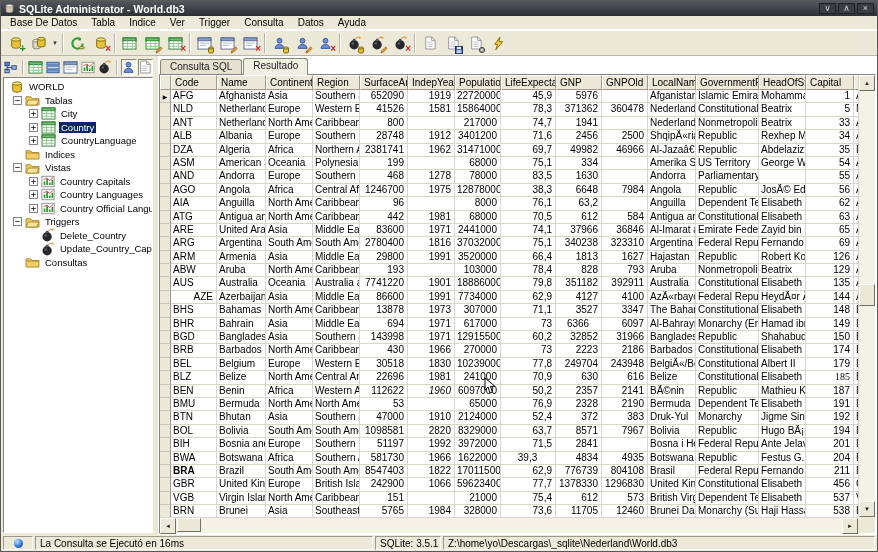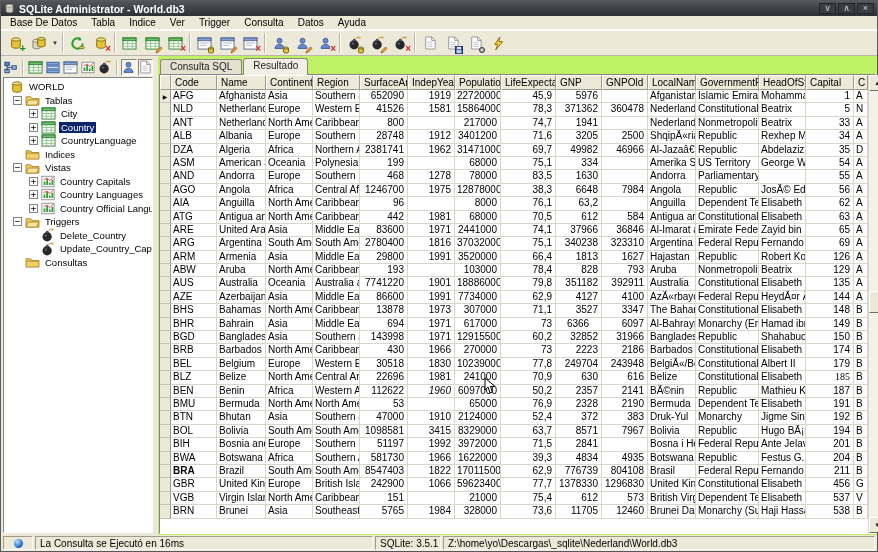--- a/index.html
+++ b/index.html
@@ -54,28 +54,28 @@
   .exp { width:9px; height:9px; flex:0 0 9px; border:1px solid #848484; background:#fff;
     display:inline-flex; align-items:center; justify-content:center;
     font-size:9px; line-height:7px; margin-right:3px; font-family:"DejaVu Sans Mono",monospace; }
   .exp-spacer { width:12px; flex:0 0 12px; }
   .tree-ico { display:flex; align-items:center; margin-right:3px; }
   .tree-label { padding:0 2px; }
   .tree-label.selected { background:#0a246a; color:#fff; }
 
   .splitter { width:3px; flex:0 0 3px; background:#ece9d8; }
 
-  .content { flex:1; min-width:0; display:flex; flex-direction:column; background:#bef264; }
+  .content { flex:1; min-width:0; display:flex; flex-direction:column; background:#ffffff; }
   .tabs { height:18px; flex:0 0 18px; display:flex; align-items:flex-end; padding-left:2px; }
   .tab { height:15px; padding:1px 9px 0 9px; margin-right:1px; background:#e4e1d0;
     border:1px solid #898775; border-bottom:none; border-radius:3px 3px 0 0; color:#222; }
   .tab.active { height:17px; background:#f2f0e4; position:relative; z-index:2; margin-bottom:-1px;
     border-color:#898775; }
 
-  .gridwrap { flex:1; min-height:0; display:flex; flex-direction:row;
+  .gridwrap { flex:1; min-height:0; display:flex; flex-direction:column;
     border:1px solid; border-color:#848484 #fff #fff #848484; background:#fff; margin:0 1px 1px 1px; }
   .grid-area { flex:1; min-height:0; display:flex; }
   .grid { flex:1; min-width:0; overflow:hidden; background:#fff; display:flex; flex-direction:column; }
   .grid-header { display:flex; height:15px; flex:0 0 15px; }
   .hcell { flex:0 0 auto; background:#ece9d8; padding:1px 2px 0 3px; white-space:nowrap; overflow:hidden;
     border-top:1px solid #fff; border-left:1px solid #fff;
     border-right:1px solid #9d9a8d; border-bottom:1px solid #9d9a8d; }
   .hcell.flex1 { flex:1 1 auto; }
   .grid-row { display:flex; height:13.4px; flex:0 0 13.4px; }
   .mcell { flex:0 0 11px; width:11px; background:#ece9d8;
@@ -657,21 +657,21 @@
               <div class="grid-row">
                 <div class="mcell"></div>
                 <div class="cell" style="flex: 0 0 46px;">ALB</div>
                 <div class="cell" style="flex: 0 0 49px;">Albania</div>
                 <div class="cell" style="flex: 0 0 47px;">Europe</div>
                 <div class="cell" style="flex: 0 0 47px;">Southern Eu</div>
                 <div class="cell num" style="flex: 0 0 48px;">28748</div>
                 <div class="cell num" style="flex: 0 0 47px;">1912</div>
                 <div class="cell num" style="flex: 0 0 46px;">3401200</div>
                 <div class="cell num" style="flex: 0 0 55px;">71,6</div>
-                <div class="cell num" style="flex: 0 0 46px;">3205</div>
+                <div class="cell num" style="flex: 0 0 46px;">2456</div>
                 <div class="cell num" style="flex: 0 0 46px;">2500</div>
                 <div class="cell" style="flex: 0 0 48px;">ShqipÃ«ria</div>
                 <div class="cell" style="flex: 0 0 63px;">Republic</div>
                 <div class="cell" style="flex: 0 0 47px;">Rexhep Mejd</div>
                 <div class="cell num" style="flex: 0 0 48px;">34</div>
                 <div class="cell flex1" style="flex: 1 1 auto;">A</div>
               </div>
               <div class="grid-row">
                 <div class="mcell"></div>
                 <div class="cell" style="flex: 0 0 46px;">DZA</div>
@@ -865,21 +865,21 @@
                 <div class="cell num" style="flex: 0 0 46px;">351182</div>
                 <div class="cell num" style="flex: 0 0 46px;">392911</div>
                 <div class="cell" style="flex: 0 0 48px;">Australia</div>
                 <div class="cell" style="flex: 0 0 63px;">Constitutional Mo</div>
                 <div class="cell" style="flex: 0 0 47px;">Elisabeth II</div>
                 <div class="cell num" style="flex: 0 0 48px;">135</div>
                 <div class="cell flex1" style="flex: 1 1 auto;">A</div>
               </div>
               <div class="grid-row">
                 <div class="mcell"></div>
-                <div class="cell" style="flex: 0 0 46px;">AZE</div>
+                <div class="cell" style="flex: 0 0 46px; text-align: right;">AZE</div>
                 <div class="cell" style="flex: 0 0 49px;">Azerbaijan</div>
                 <div class="cell" style="flex: 0 0 47px;">Asia</div>
                 <div class="cell" style="flex: 0 0 47px;">Middle East</div>
                 <div class="cell num" style="flex: 0 0 48px;">86600</div>
                 <div class="cell num" style="flex: 0 0 47px;">1991</div>
                 <div class="cell num" style="flex: 0 0 46px;">7734000</div>
                 <div class="cell num" style="flex: 0 0 55px;">62,9</div>
                 <div class="cell num" style="flex: 0 0 46px;">4127</div>
                 <div class="cell num" style="flex: 0 0 46px;">4100</div>
                 <div class="cell" style="flex: 0 0 48px;">AzÃ«rbaycan</div>
@@ -1050,21 +1050,21 @@
                 <div class="cell num" style="flex: 0 0 48px;">192</div>
                 <div class="cell flex1" style="flex: 1 1 auto;">B</div>
               </div>
               <div class="grid-row">
                 <div class="mcell"></div>
                 <div class="cell" style="flex: 0 0 46px;">BOL</div>
                 <div class="cell" style="flex: 0 0 49px;">Bolivia</div>
                 <div class="cell" style="flex: 0 0 47px;">South Ameri</div>
                 <div class="cell" style="flex: 0 0 47px;">South Ameri</div>
                 <div class="cell num" style="flex: 0 0 48px;">1098581</div>
-                <div class="cell num" style="flex: 0 0 47px;">3415</div>
+                <div class="cell num" style="flex: 0 0 47px;">2820</div>
                 <div class="cell num" style="flex: 0 0 46px;">8329000</div>
                 <div class="cell num" style="flex: 0 0 55px;">63,7</div>
                 <div class="cell num" style="flex: 0 0 46px;">8571</div>
                 <div class="cell num" style="flex: 0 0 46px;">7967</div>
                 <div class="cell" style="flex: 0 0 48px;">Bolivia</div>
                 <div class="cell" style="flex: 0 0 63px;">Republic</div>
                 <div class="cell" style="flex: 0 0 47px;">Hugo BÃ¡nze</div>
                 <div class="cell num" style="flex: 0 0 48px;">194</div>
                 <div class="cell flex1" style="flex: 1 1 auto;">B</div>
               </div>
@@ -1088,21 +1088,21 @@
               </div>
               <div class="grid-row">
                 <div class="mcell"></div>
                 <div class="cell" style="flex: 0 0 46px;">BWA</div>
                 <div class="cell" style="flex: 0 0 49px;">Botswana</div>
                 <div class="cell" style="flex: 0 0 47px;">Africa</div>
                 <div class="cell" style="flex: 0 0 47px;">Southern Afr</div>
                 <div class="cell num" style="flex: 0 0 48px;">581730</div>
                 <div class="cell num" style="flex: 0 0 47px;">1966</div>
                 <div class="cell num" style="flex: 0 0 46px;">1622000</div>
-                <div class="cell num" style="flex: 0 0 55px;">39,3</div>
+                <div class="cell num" style="flex: 0 0 55px; text-align: center;">39,3</div>
                 <div class="cell num" style="flex: 0 0 46px;">4834</div>
                 <div class="cell num" style="flex: 0 0 46px;">4935</div>
                 <div class="cell" style="flex: 0 0 48px;">Botswana</div>
                 <div class="cell" style="flex: 0 0 63px;">Republic</div>
                 <div class="cell" style="flex: 0 0 47px;">Festus G. Mo</div>
                 <div class="cell num" style="flex: 0 0 48px;">204</div>
                 <div class="cell flex1" style="flex: 1 1 auto;">B</div>
               </div>
               <div class="grid-row">
                 <div class="mcell"></div>

